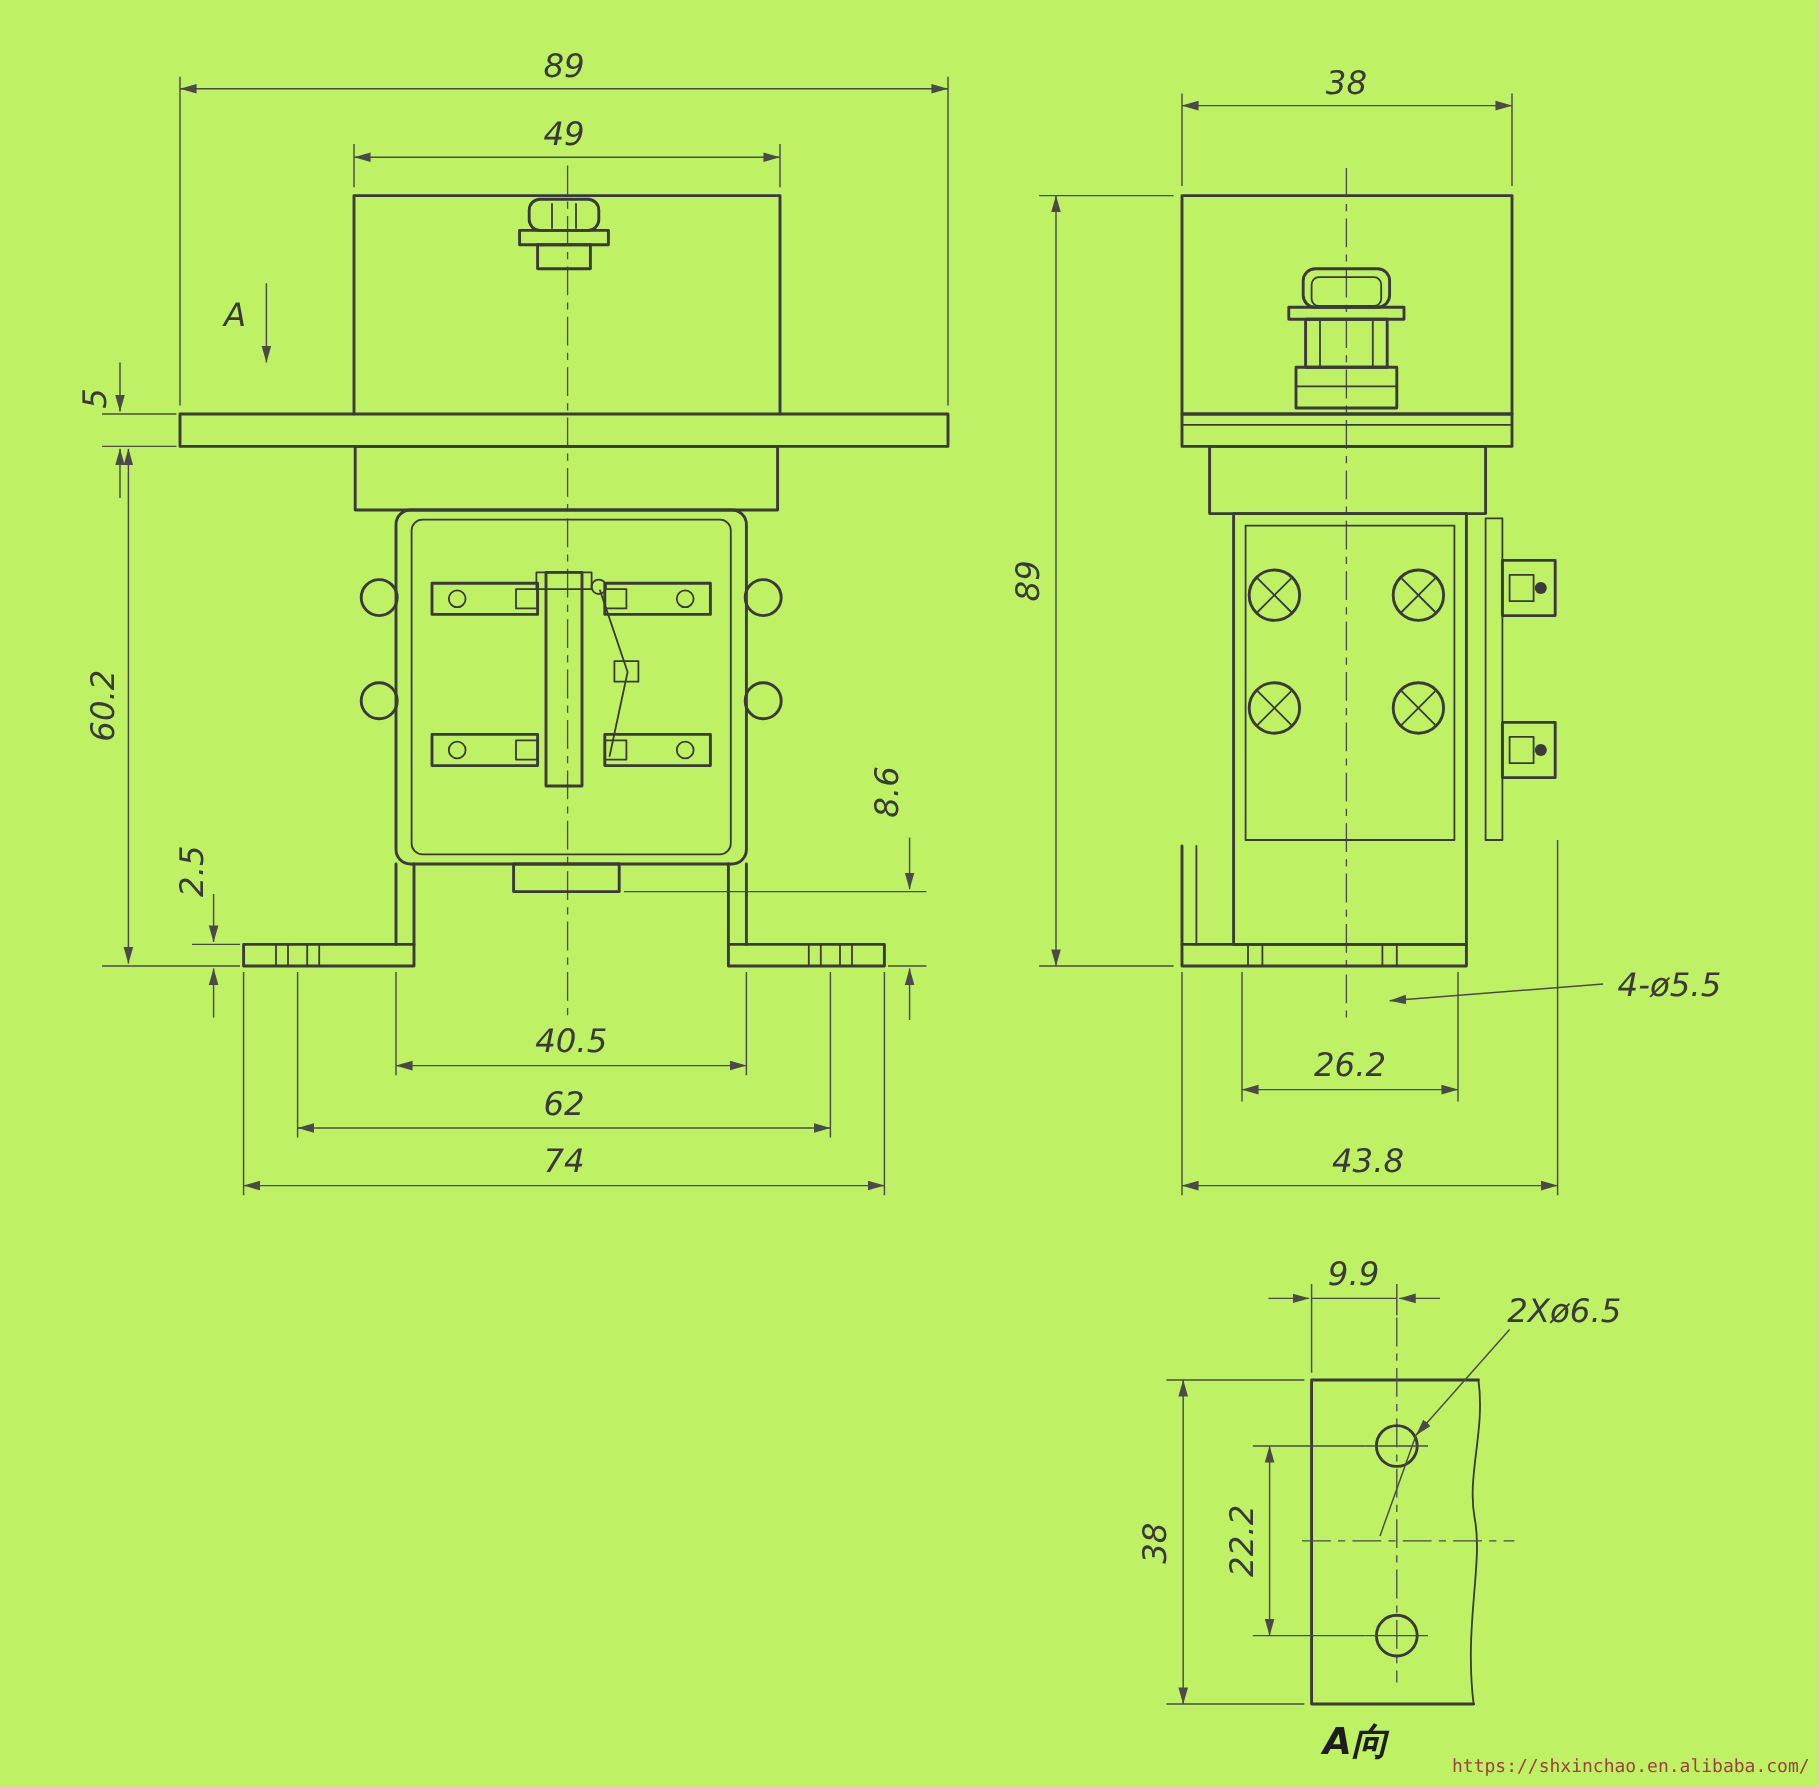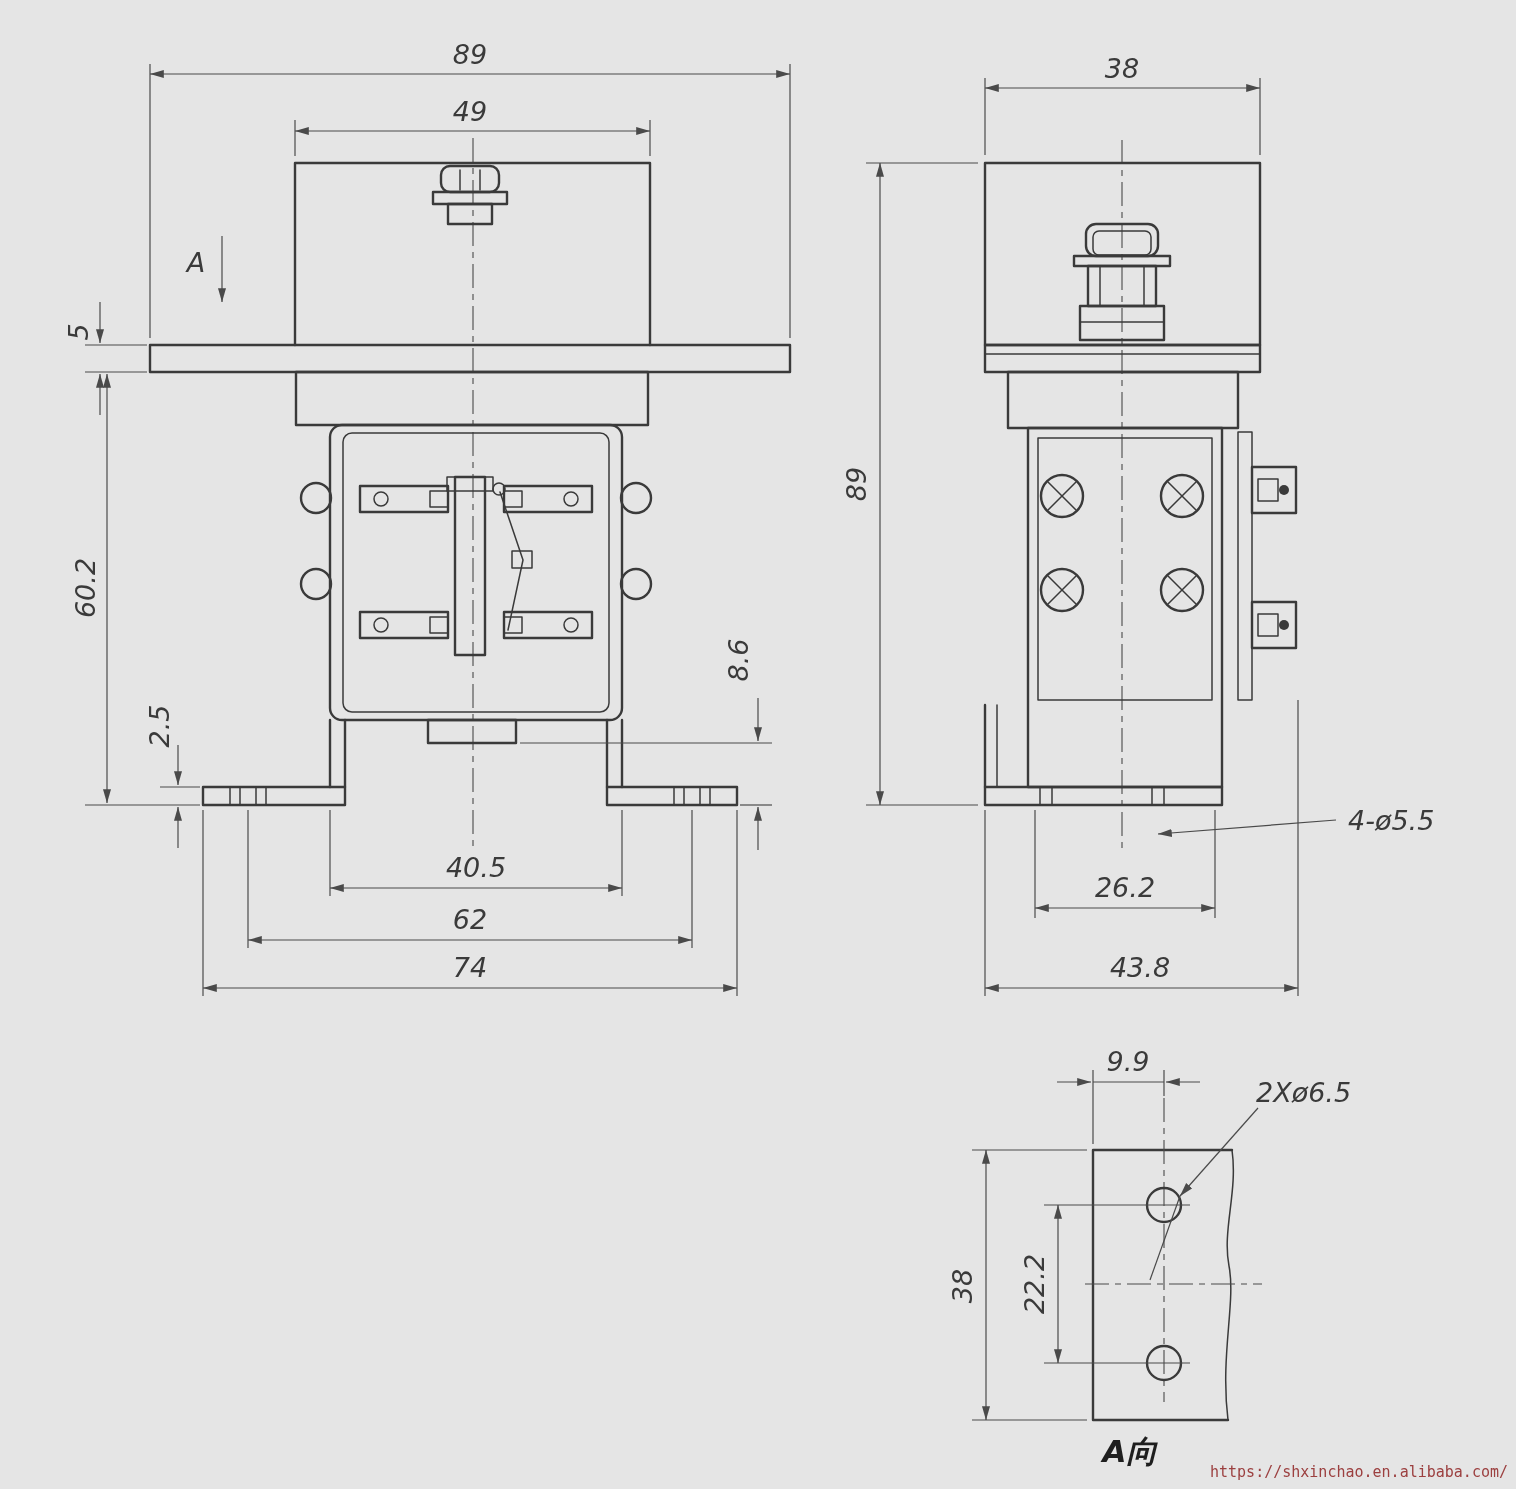--- a/index.html
+++ b/index.html
@@ -1,16 +1,16 @@
 <!DOCTYPE html>
 <html><head>
 <meta charset="utf-8">
 <style>
   html,body{margin:0;padding:0;background:#ffffff;}
-  .sheet{position:relative;width:1516px;height:1489px;background:#e5e5e5;overflow:hidden;
+  .sheet{position:relative;width:1516px;height:1489px;background:#bef264;overflow:hidden;
          font-family:"DejaVu Sans",sans-serif;}
   svg{display:block;}
   
   .o {fill:none;stroke:#3a3a3a;stroke-width:2.4;stroke-linecap:round;stroke-linejoin:round;}
   .o2{fill:none;stroke:#3a3a3a;stroke-width:1.5;stroke-linecap:round;stroke-linejoin:round;}
   
   .d {fill:none;stroke:#4a4a4a;stroke-width:1.2;}
   
   .cl{fill:none;stroke:#4a4a4a;stroke-width:1.1;stroke-dasharray:24 6 6 6;}
   

